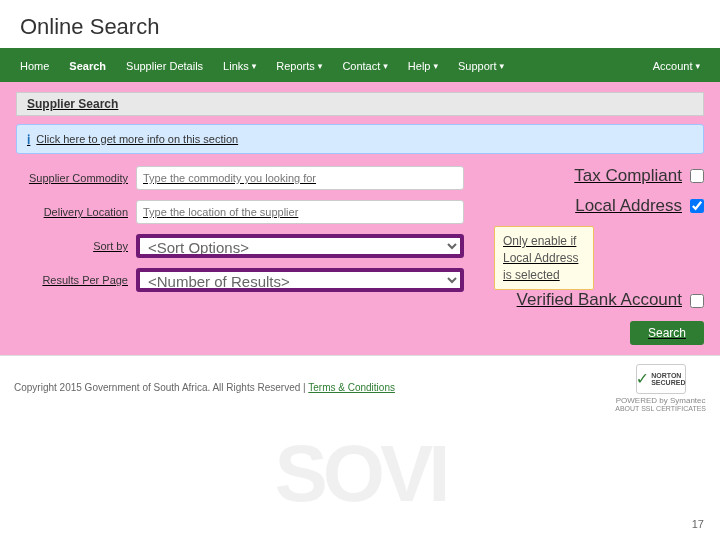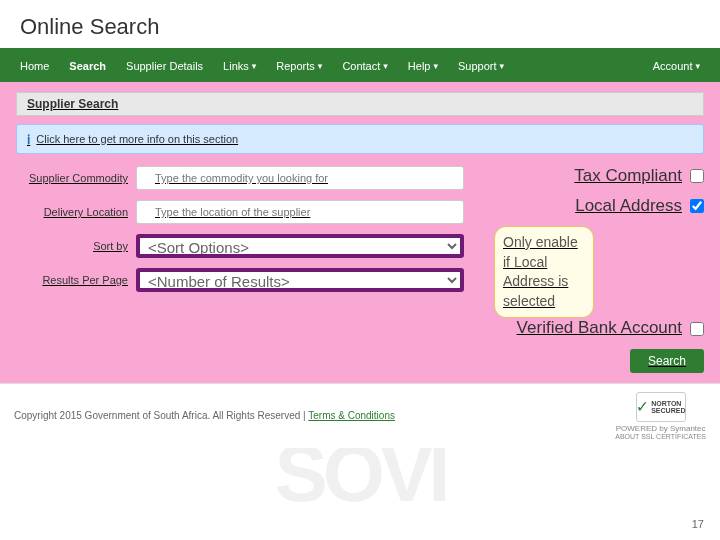--- a/index.html
+++ b/index.html
@@ -111,21 +111,21 @@
       text-align: right;
       width: 120px;
       padding-right: 8px;
       flex-shrink: 0;
     }
     .form-input {
       flex: 1;
       height: 24px;
       border: 1px solid #ccc;
       border-radius: 3px;
-      padding: 0 18px;
+      padding: 0 6px;
       font-size: 11px;
       color: #999;
       background: #fff;
     }
     .form-select {
       flex: 1;
       height: 24px;
       border: 4px solid #701a75;
       border-radius: 3px;
       padding: 0 4px;
@@ -150,23 +150,23 @@
     .checkbox-input {
       width: 14px;
       height: 14px;
       cursor: pointer;
     }
 
     
     .tooltip-note {
       background: #fffde7;
       border: 1px solid #f0c060;
-      border-radius: 12px;
+      border-radius: 2px;
       padding: 6px 8px;
-      font-size: 14px;
+      font-size: 12px;
       color: #555;
       margin-top: -5px;
       margin-left: 10px;
       line-height: 1.4;
     }
 
     
     .search-btn-row {
       display: flex;
       justify-content: flex-end;

